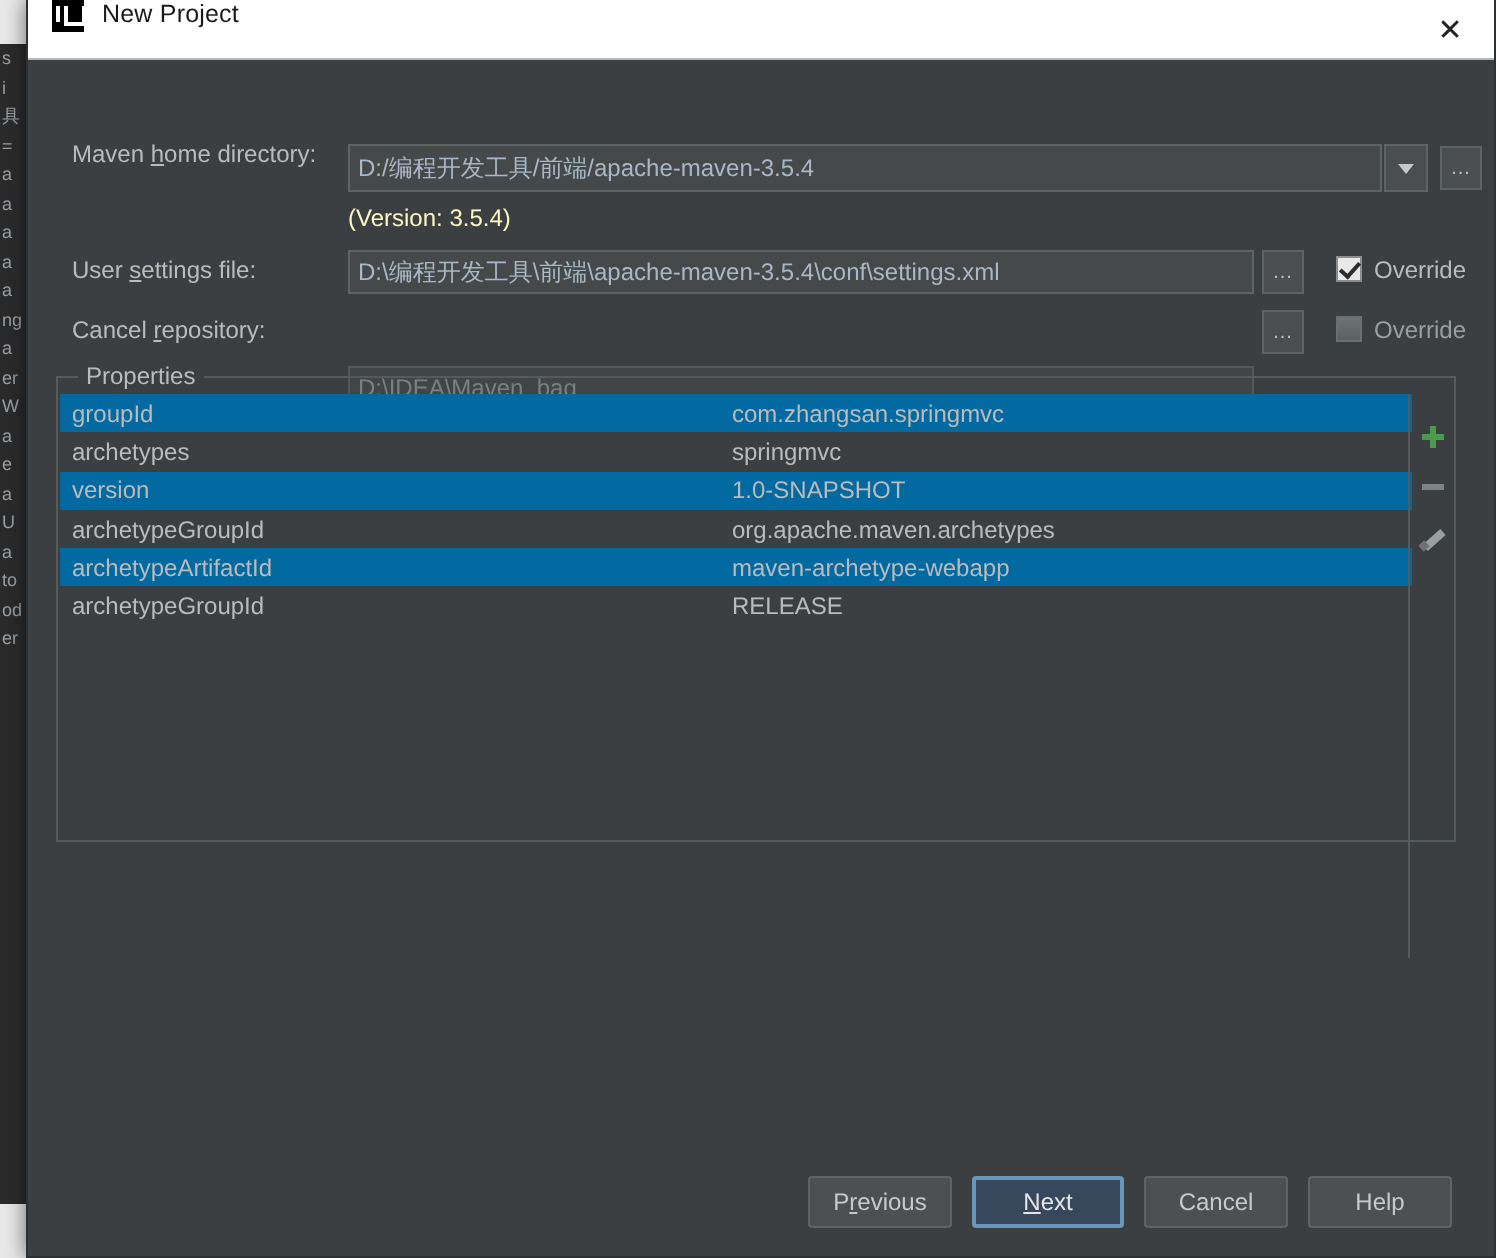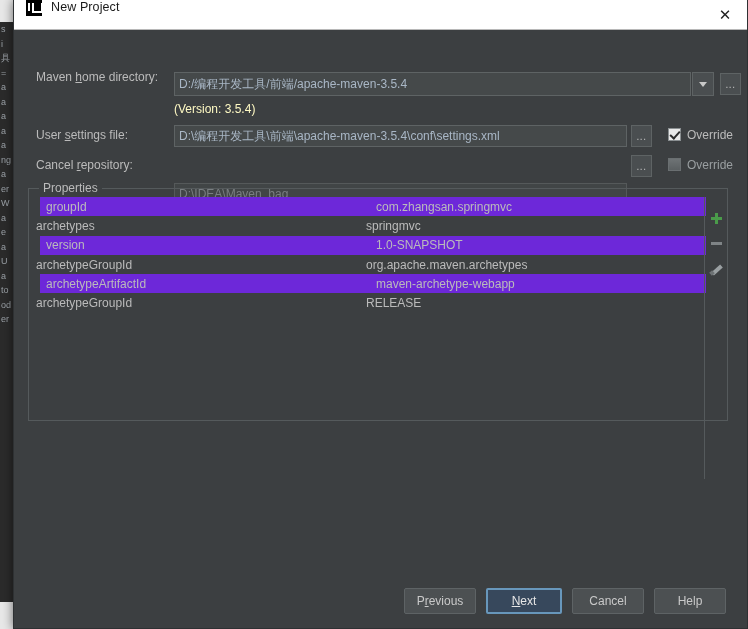--- a/index.html
+++ b/index.html
@@ -168,21 +168,21 @@
   }
   #props-table {
     position: absolute; left: 1px; top: 8px;
     width: 676px; height: 282px;
     overflow: hidden;
   }
   .prow {
     height: 19.3px; display: flex; align-items: center;
     font-size: 12px; color: #bbbbbb;
   }
-  .prow.alt { background: #6d28d9; margin-left: 10px; }
+  .prow.alt { background: #0369a1; }
   .pkey { width: 336px; padding-left: 6px; overflow: hidden; white-space: nowrap; }
   .pval { flex: 1; overflow: hidden; white-space: nowrap; }
 
   #props-toolbar {
     position: absolute; right: 0; top: 8px;
     width: 23px; height: 282px;
     border-left: 1px solid #555a5c;
     display: flex; flex-direction: column; align-items: center;
     padding-top: 9px;
   }

